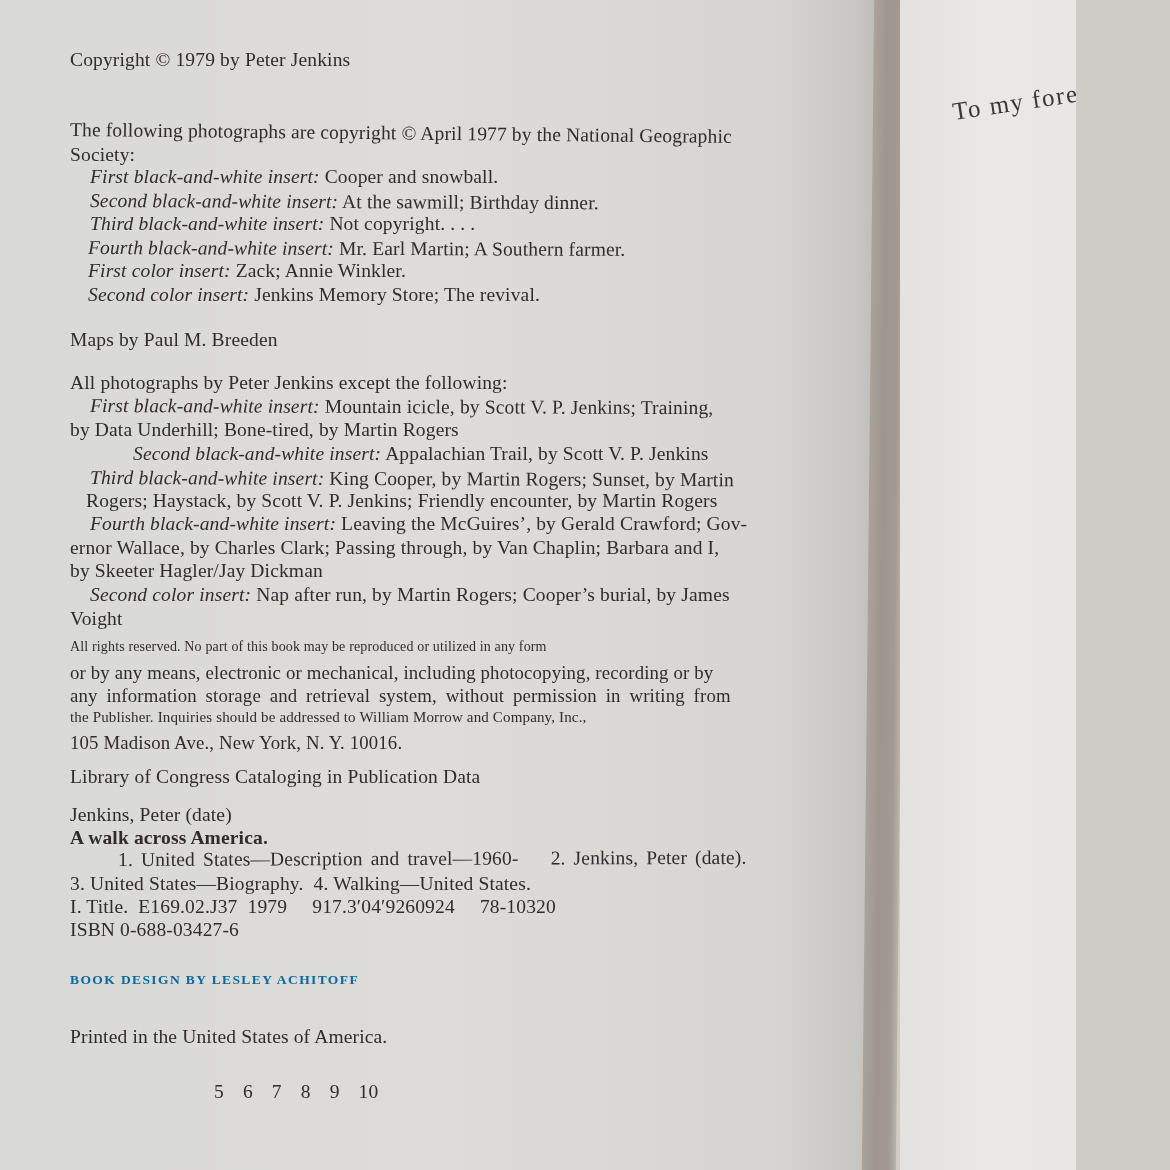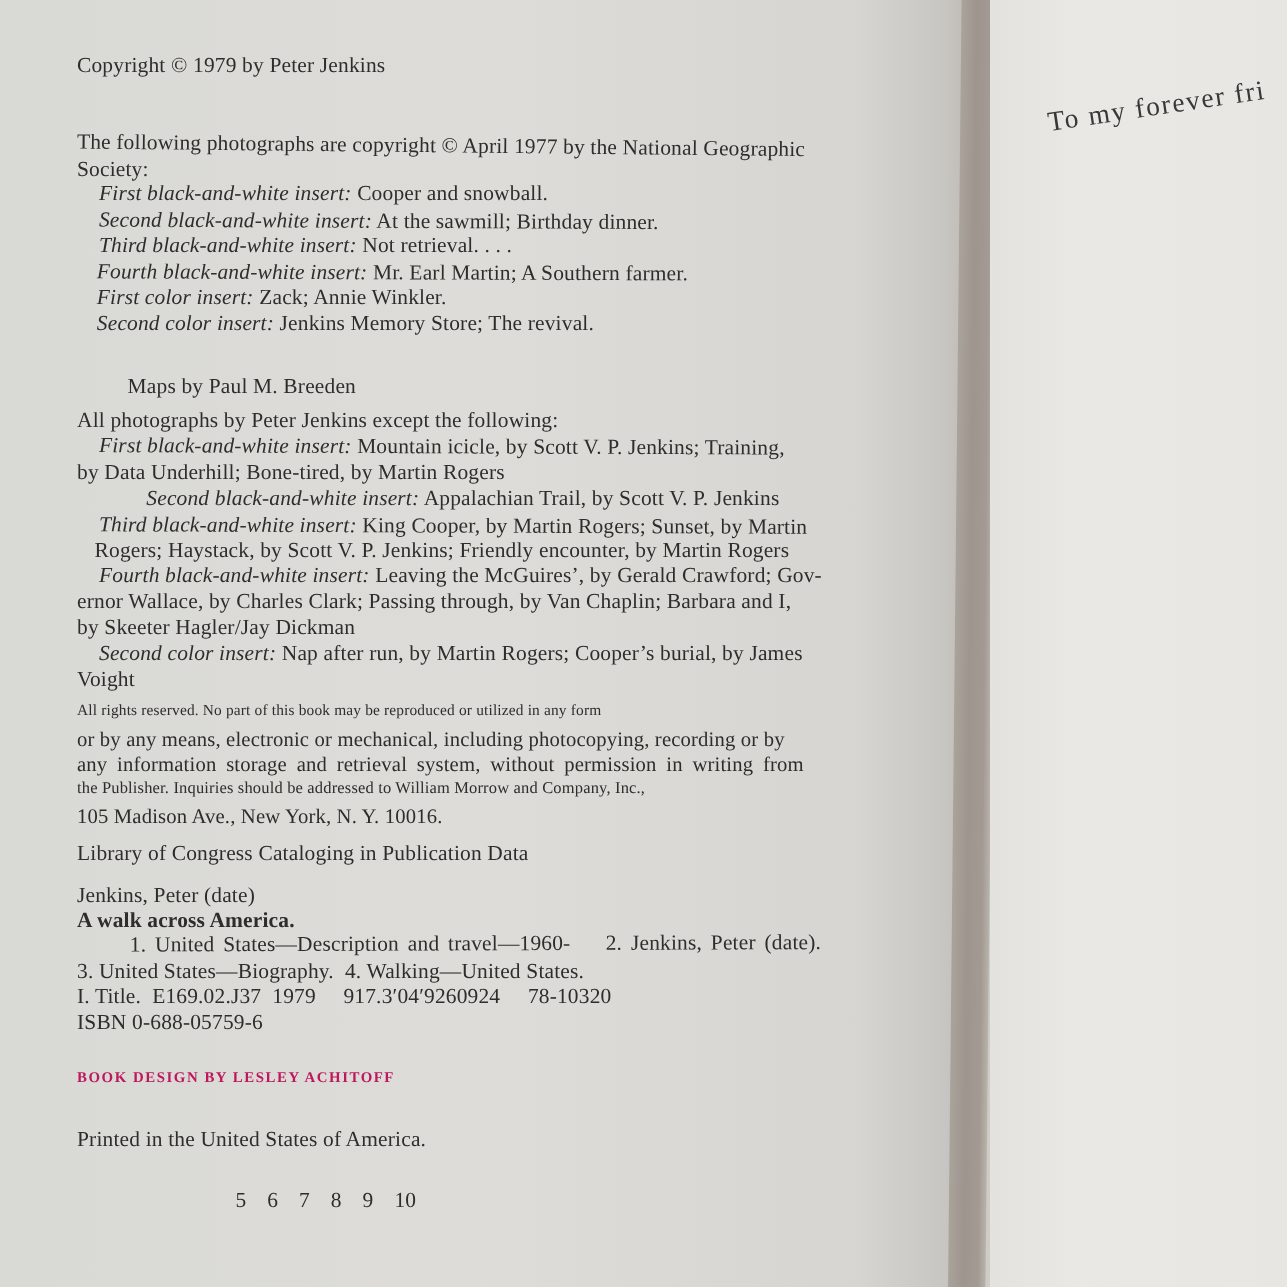--- a/index.html
+++ b/index.html
@@ -5,21 +5,21 @@
     html, body {
       margin: 0;
       padding: 0;
       width: 1170px;
       height: 1170px;
       overflow: hidden;
       background: #cfcbc6;
     }
     .scene {
       position: relative;
-      width: 1170px;
+      width: 1076px;
       height: 1170px;
       overflow: hidden;
     }
     .left-page {
       position: absolute;
       left: 0; top: 0;
       width: 885px;
       height: 1170px;
       background: linear-gradient(90deg, #d9d9d6 0%, #dddcd9 50%, #d6d5d2 88%, #c8c6c2 97%, #bdb8b3 100%);
     }
@@ -54,21 +54,21 @@
       white-space: nowrap;
       line-height: 1;
       transform-origin: left center;
     }
     .indent { left: 20px; }
     .it { font-style: italic; }
     .sc {
       font-size: 13.5px;
       letter-spacing: 1.4px;
       font-weight: bold;
-      color: #be185d;
+      color: #0369a1;
     }
     .nums span { display: inline-block; margin-right: 19px; }
     .dedication {
       position: absolute;
       left: 955px;
       top: 98px;
       font-family: "Liberation Serif", "DejaVu Serif", serif;
       font-size: 25px;
       color: #3a3836;
       white-space: nowrap;
@@ -86,26 +86,26 @@
   <div class="right-page"></div>
 
   <div class="text-block">
     <div class="line" style="top:50px;">Copyright © 1979 by Peter Jenkins</div>
 
     <div class="line" style="top:120px; transform: rotate(0.6deg);">The following photographs are copyright © April 1977 by the National Geographic</div>
     <div class="line" style="top:145px;">Society:</div>
 
     <div class="line indent" style="top:167px;"><span class="it">First black-and-white insert:</span><span> Cooper and snowball.</span></div>
     <div class="line indent" style="top:191px; transform: rotate(0.25deg);"><span class="it">Second black-and-white insert:</span><span> At the sawmill; Birthday dinner.</span></div>
-    <div class="line indent" style="top:214px;"><span class="it">Third black-and-white insert:</span><span> Not retrieval. . . .</span></div>
+    <div class="line indent" style="top:214px;"><span class="it">Third black-and-white insert:</span><span> Not copyright. . . .</span></div>
     <div class="line" style="top:238px; left:18px; transform: rotate(0.2deg);"><span class="it">Fourth black-and-white insert:</span><span> Mr. Earl Martin; A Southern farmer.</span></div>
     <div class="line" style="top:261px; left:18px;"><span class="it">First color insert:</span><span> Zack; Annie Winkler.</span></div>
     <div class="line" style="top:285px; left:18px;"><span class="it">Second color insert:</span><span> Jenkins Memory Store; The revival.</span></div>
 
-    <div class="line" style="top:342px;margin-left:46px;">Maps by Paul M. Breeden</div>
+    <div class="line" style="top:330px;">Maps by Paul M. Breeden</div>
 
     <div class="line" style="top:373px;">All photographs by Peter Jenkins except the following:</div>
     <div class="line indent" style="top:396px; transform: rotate(0.2deg);"><span class="it">First black-and-white insert:</span><span> Mountain icicle, by Scott V. P. Jenkins; Training,</span></div>
     <div class="line" style="top:420px;">by Data Underhill; Bone-tired, by Martin Rogers</div>
     <div class="line indent" style="top:444px;margin-left:43px;"><span class="it">Second black-and-white insert:</span><span> Appalachian Trail, by Scott V. P. Jenkins</span></div>
     <div class="line indent" style="top:468px; transform: rotate(0.2deg);"><span class="it">Third black-and-white insert:</span><span> King Cooper, by Martin Rogers; Sunset, by Martin</span></div>
     <div class="line" style="top:491px;margin-left:16px;">Rogers; Haystack, by Scott V. P. Jenkins; Friendly encounter, by Martin Rogers</div>
     <div class="line indent" style="top:514px;"><span class="it">Fourth black-and-white insert:</span><span> Leaving the McGuires’, by Gerald Crawford; Gov-</span></div>
     <div class="line" style="top:538px;">ernor Wallace, by Charles Clark; Passing through, by Van Chaplin; Barbara and I,</div>
     <div class="line" style="top:561px;">by Skeeter Hagler/Jay Dickman</div>
@@ -117,21 +117,21 @@
     <div class="line" style="top:687px; font-size:18.8px; word-spacing:4px;">any information storage and retrieval system, without permission in writing from</div>
     <div class="line" style="top:710px; font-size:15px;">the Publisher. Inquiries should be addressed to William Morrow and Company, Inc.,</div>
     <div class="line" style="top:734px; font-size:18.8px;">105 Madison Ave., New York, N. Y. 10016.</div>
 
     <div class="line" style="top:767px;">Library of Congress Cataloging in Publication Data</div>
     <div class="line" style="top:805px;">Jenkins, Peter (date)</div>
     <div class="line" style="top:828px;font-weight:bold;">A walk across America.</div>
     <div class="line" style="top:850px; left:48px; white-space:pre; word-spacing:3px; transform: rotate(-0.2deg);">1. United States—Description and travel—1960-    2. Jenkins, Peter (date).</div>
     <div class="line" style="top:874px; white-space:pre;">3. United States—Biography.  4. Walking—United States.</div>
     <div class="line" style="top:897px; white-space:pre;">I. Title.  E169.02.J37  1979     917.3′04′9260924     78-10320</div>
-    <div class="line" style="top:920px;">ISBN 0-688-05759-6</div>
+    <div class="line" style="top:920px;">ISBN 0-688-03427-6</div>
 
     <div class="line sc" style="top:973px;">BOOK DESIGN BY LESLEY ACHITOFF</div>
 
     <div class="line" style="top:1027px;">Printed in the United States of America.</div>
 
     <div class="line nums" style="top:1082px; left:144px;">
       <span>5</span><span>6</span><span>7</span><span>8</span><span>9</span><span>10</span>
     </div>
   </div>
 

